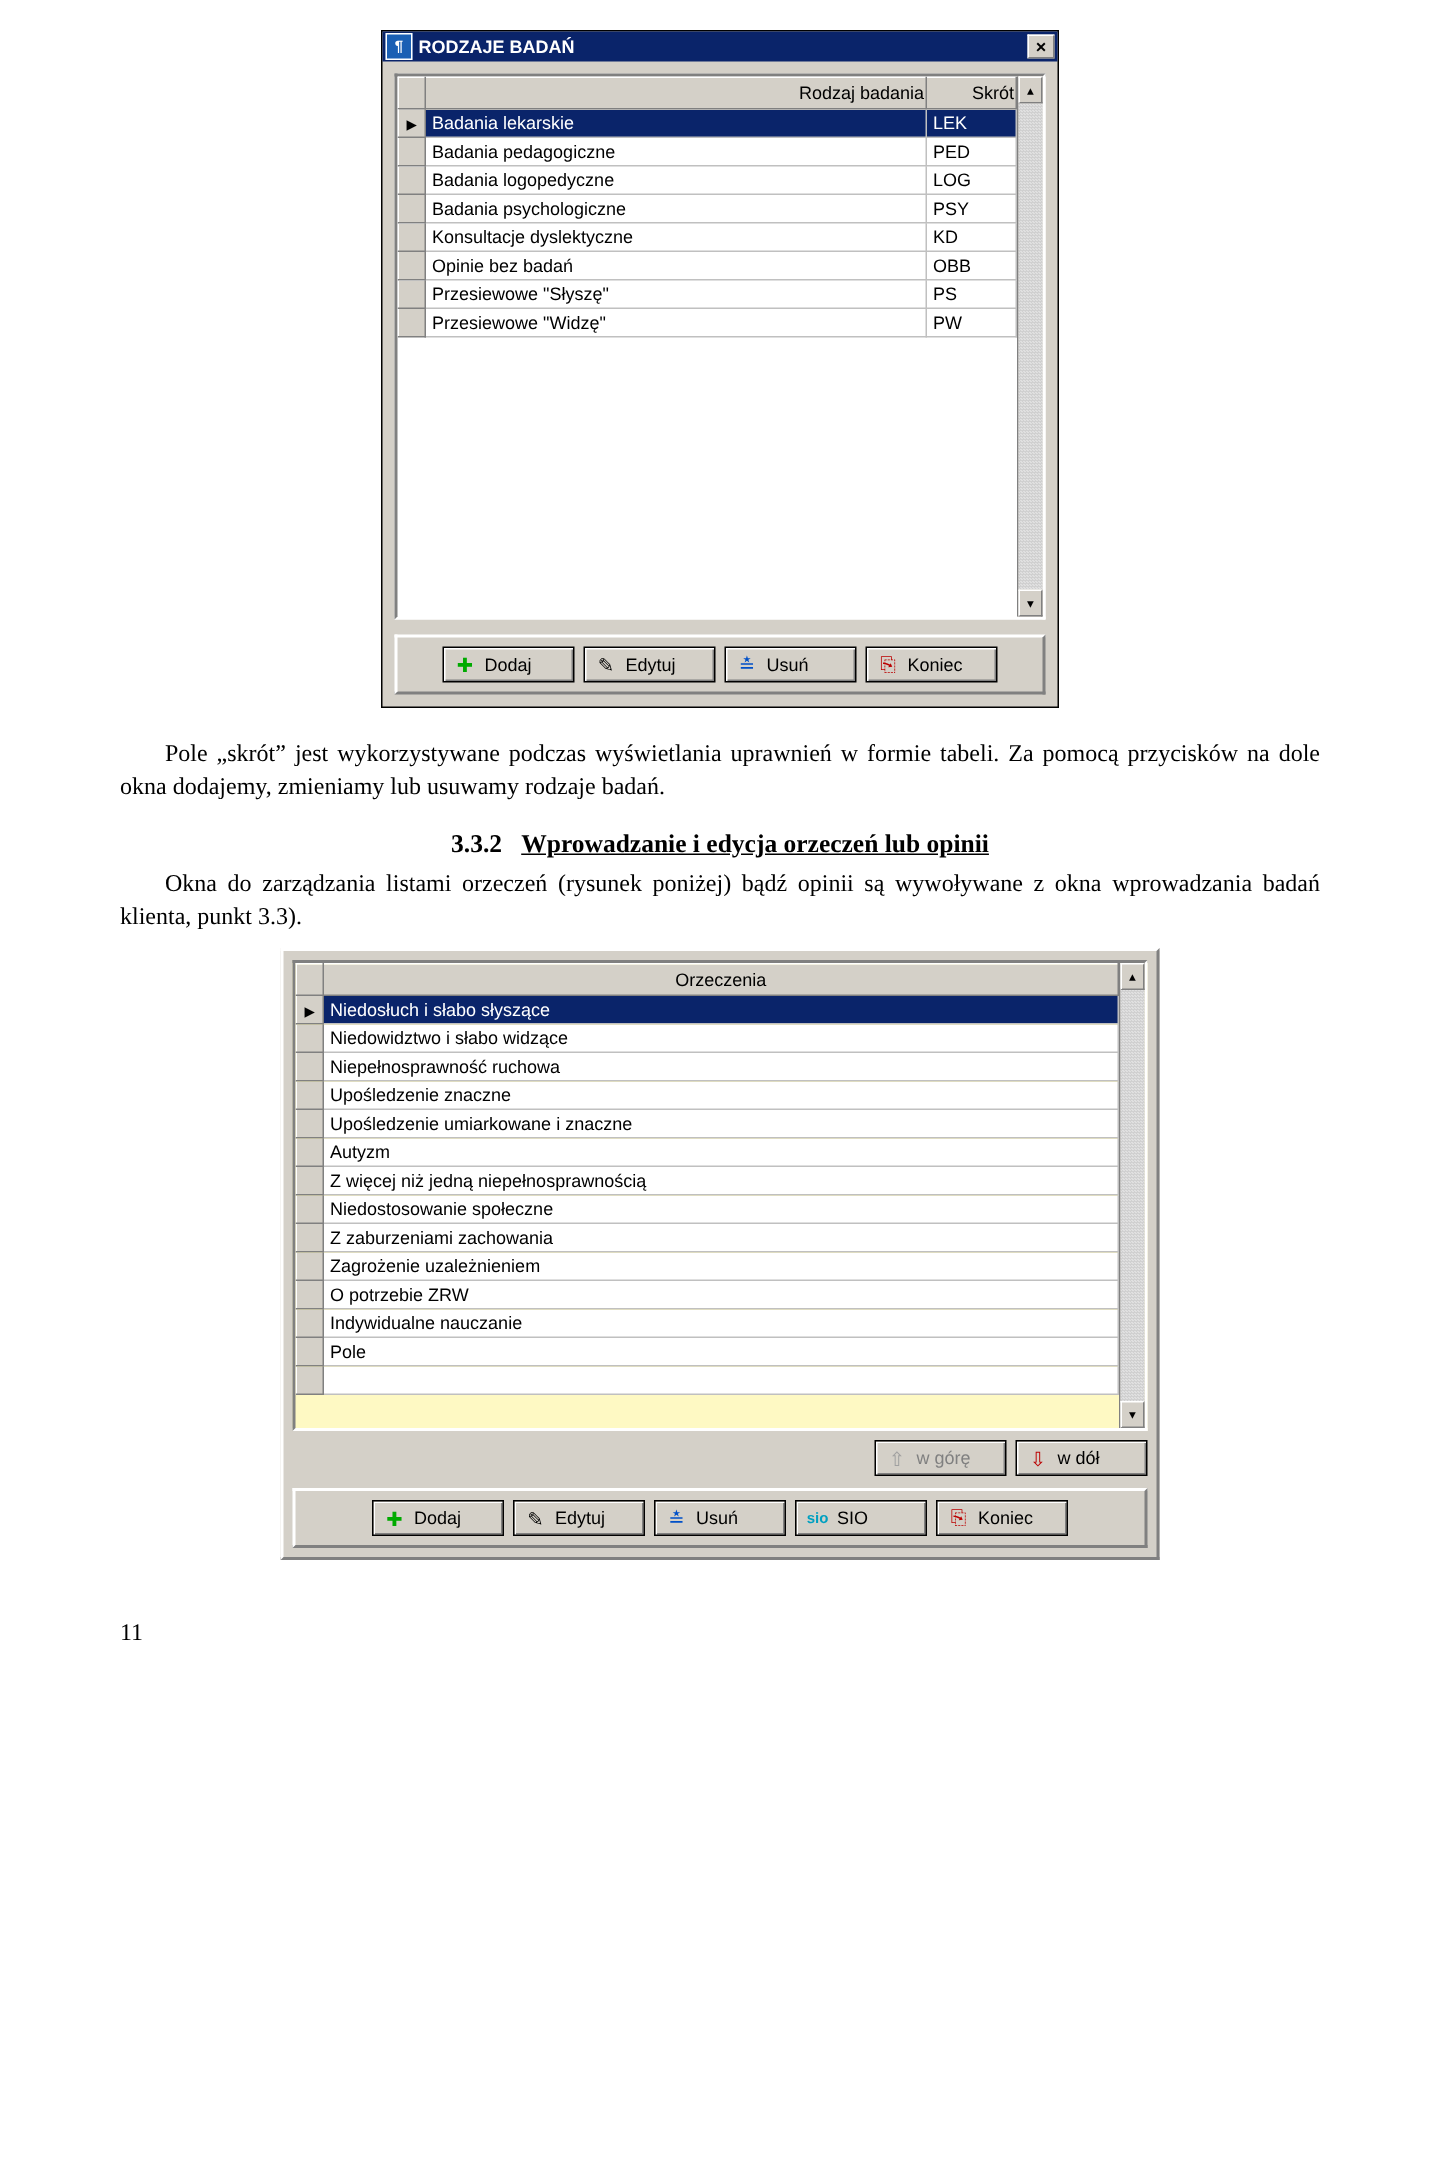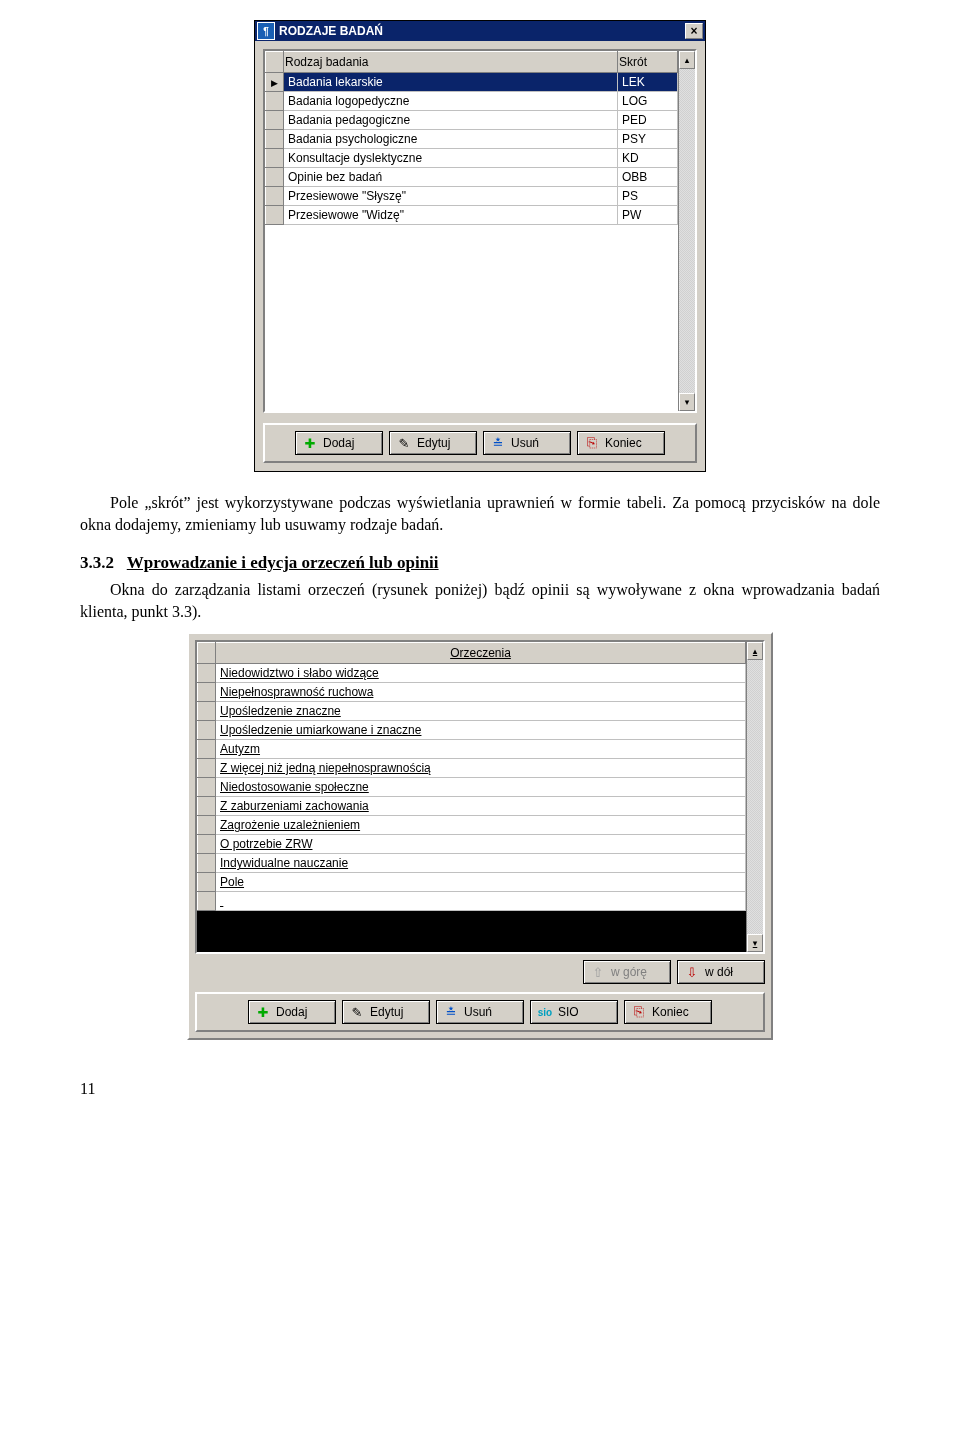--- a/index.html
+++ b/index.html
@@ -70,21 +70,21 @@
     overflow: hidden;
   }
   table {
     border-collapse: collapse;
     width: 100%;
     table-layout: fixed;
   }
   th {
     background: #d4d0c8;
     font-weight: normal;
-    text-align: left;
+    text-align: right;
     border: 1px solid #808080;
     border-top-color: #fff;
     border-left-color: #fff;
     height: 18px;
     font-size: 12px;
   }
   td {
     border: 1px solid #c0c0c0;
     height: 18px;
     padding: 0 4px;
@@ -163,24 +163,23 @@
     border: 2px solid #fff;
     border-right-color: #808080;
     border-bottom-color: #808080;
     background: #d4d0c8;
     padding: 6px;
   }
   .grid2 {
     border: 2px solid #808080;
     border-right-color: #fff;
     border-bottom-color: #fff;
-    background: #000000;
+    background: #fef9c3;
     display: flex;
     height: 310px;
-    text-decoration: underline;
   }
   .grid2 table { width: 100%; }
   .grid2 th { text-align: center; }
   .updown {
     display: flex;
     justify-content: flex-end;
     gap: 6px;
     margin-top: 6px;
   }
   .btnbar2 {
@@ -199,20 +198,21 @@
     font-family: "Times New Roman", serif;
     font-size: 16px;
     line-height: 1.35;
     text-align: justify;
   }
   .heading {
     margin: 18px 80px 6px 80px;
     font-family: "Times New Roman", serif;
     font-size: 17px;
     font-weight: bold;
+    text-align: center;
   }
   .heading .u { text-decoration: underline; }
   .pagenum {
     margin: 40px 0 0 80px;
     font-family: "Times New Roman", serif;
     font-size: 16px;
   }
   .ico-red{color:#b00;}
   .ico-blue{color:#0050c8;}
   .ico-green{color:#0a0;}
@@ -247,27 +247,27 @@
               </tr>
             </thead>
             <tbody id="tbody1">
                   <tr class="sel">
                     <td class="rowh"></td>
                     <td class="cell">Badania lekarskie</td>
                     <td class="cell">LEK</td>
                   </tr>
                   <tr>
                     <td class="rowh"></td>
+                    <td class="cell">Badania pedagogiczne</td>
+                    <td class="cell">PED</td>
+                  </tr>
+                  <tr>
+                    <td class="rowh"></td>
                     <td class="cell">Badania logopedyczne</td>
                     <td class="cell">LOG</td>
-                  </tr>
-                  <tr>
-                    <td class="rowh"></td>
-                    <td class="cell">Badania pedagogiczne</td>
-                    <td class="cell">PED</td>
                   </tr>
                   <tr>
                     <td class="rowh"></td>
                     <td class="cell">Badania psychologiczne</td>
                     <td class="cell">PSY</td>
                   </tr>
                   <tr>
                     <td class="rowh"></td>
                     <td class="cell">Konsultacje dyslektyczne</td>
                     <td class="cell">KD</td>
@@ -362,20 +362,24 @@
               <col style="width:18px">
               <col>
             </colgroup>
         <thead>
           <tr>
             <th></th>
             <th>Orzeczenia</th>
           </tr>
         </thead>
         <tbody id="tbody2">
+              <tr class="sel">
+                <td class="rowh"></td>
+                <td class="cell">Niedosłuch i słabo słyszące</td>
+              </tr>
               <tr>
                 <td class="rowh"></td>
                 <td class="cell">Niedowidztwo i słabo widzące</td>
               </tr>
               <tr>
                 <td class="rowh"></td>
                 <td class="cell">Niepełnosprawność ruchowa</td>
               </tr>
               <tr>
                 <td class="rowh"></td>

